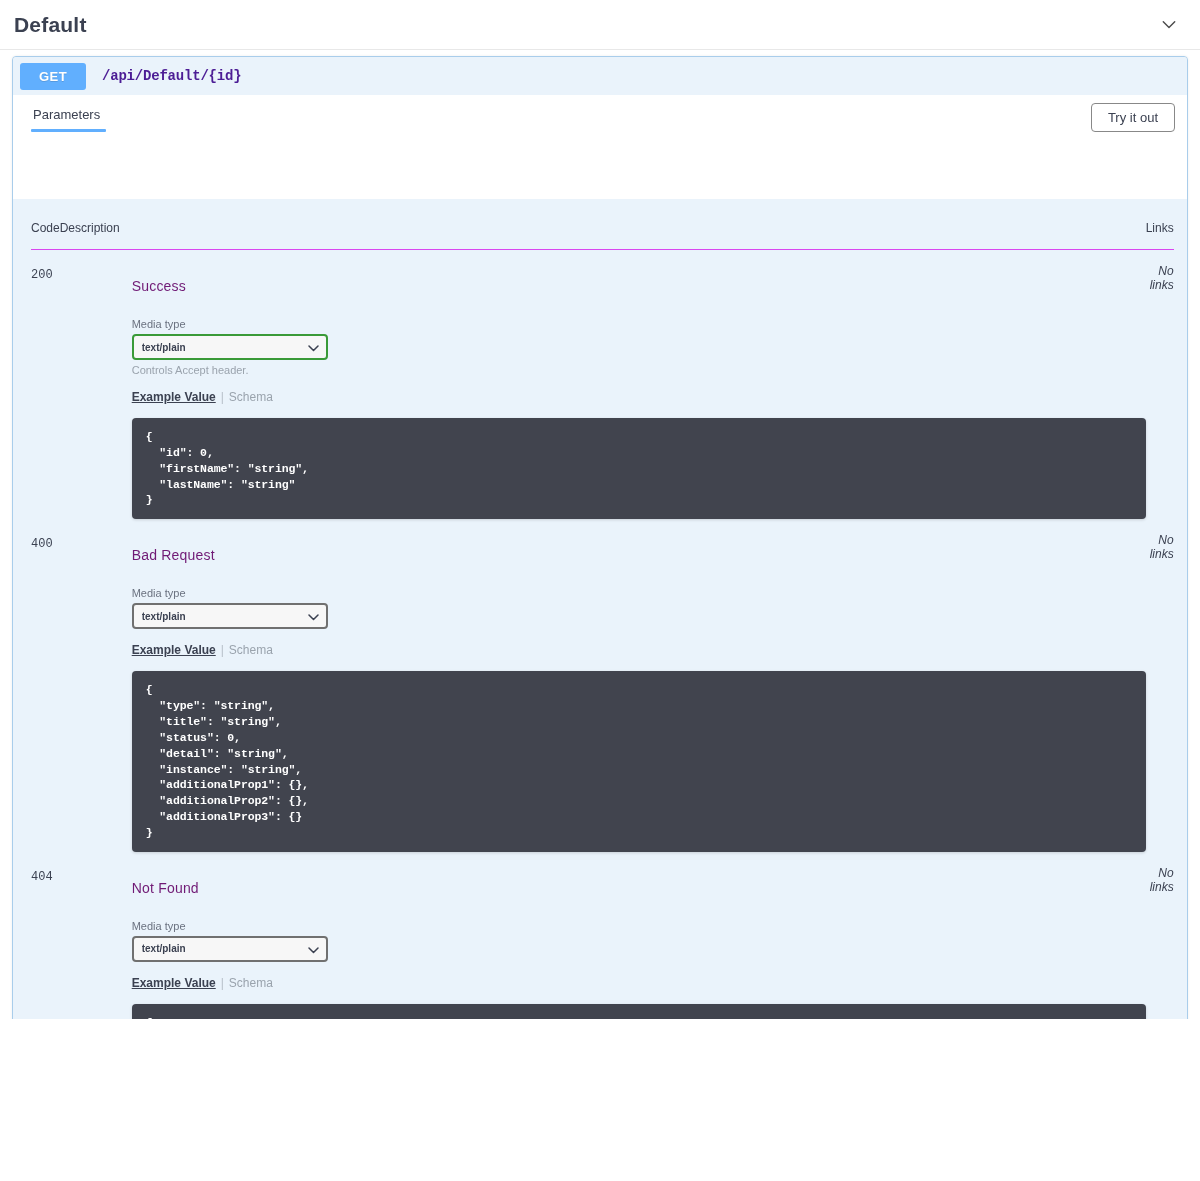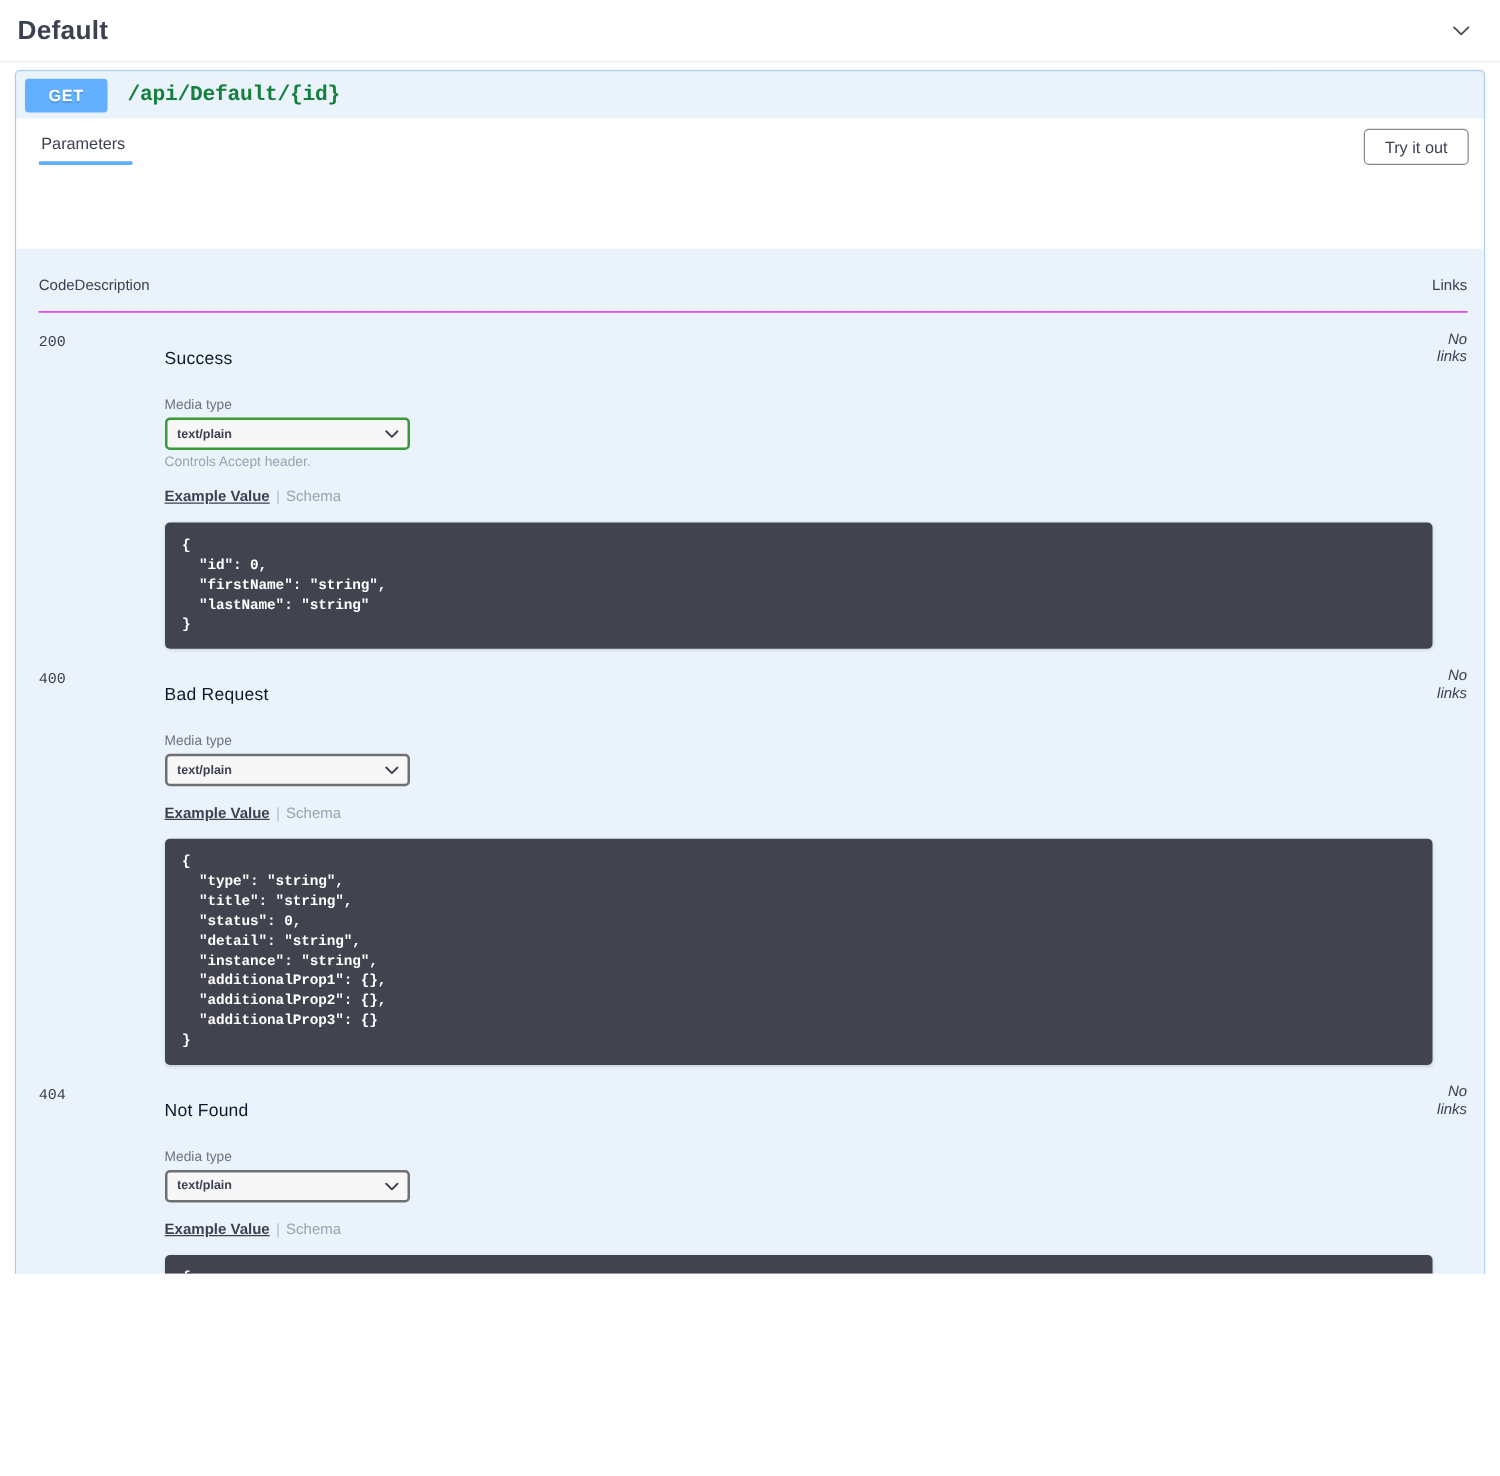--- a/index.html
+++ b/index.html
@@ -68,22 +68,22 @@
     letter-spacing: 0.5px;
     text-align: center;
     border-radius: 3px;
     min-width: 66px;
     padding: 6px 0;
     text-shadow: 0 1px 0 rgba(0,0,0,0.12);
   }
   .op-path {
     margin-left: 16px;
     font-family: "Liberation Mono", monospace;
-    font-size: 17px;
-    color: #15803d;
+    font-size: 14px;
+    color: #4c1d95;
     font-weight: bold;
     letter-spacing: -0.2px;
   }
 
   .opblock-body {
     background: #ffffff;
   }
 
   
   .tabs-row {
@@ -224,21 +224,21 @@
   }
   .resp-links {
     text-align: right;
     font-size: 12px;
     color: #3b4151;
     font-style: italic;
   }
   .resp-desc { padding-left: 0; }
   .resp-desc-text {
     font-size: 14px;
-    color: #0f172a;
+    color: #701a75;
     padding: 14px 0 0 72px;
     letter-spacing: 0.2px;
   }
   .media-block { padding: 24px 0 0 72px; }
   .media-label {
     font-size: 11px;
     color: #6b7280;
     margin-bottom: 4px;
   }
   .media-select-wrap {

